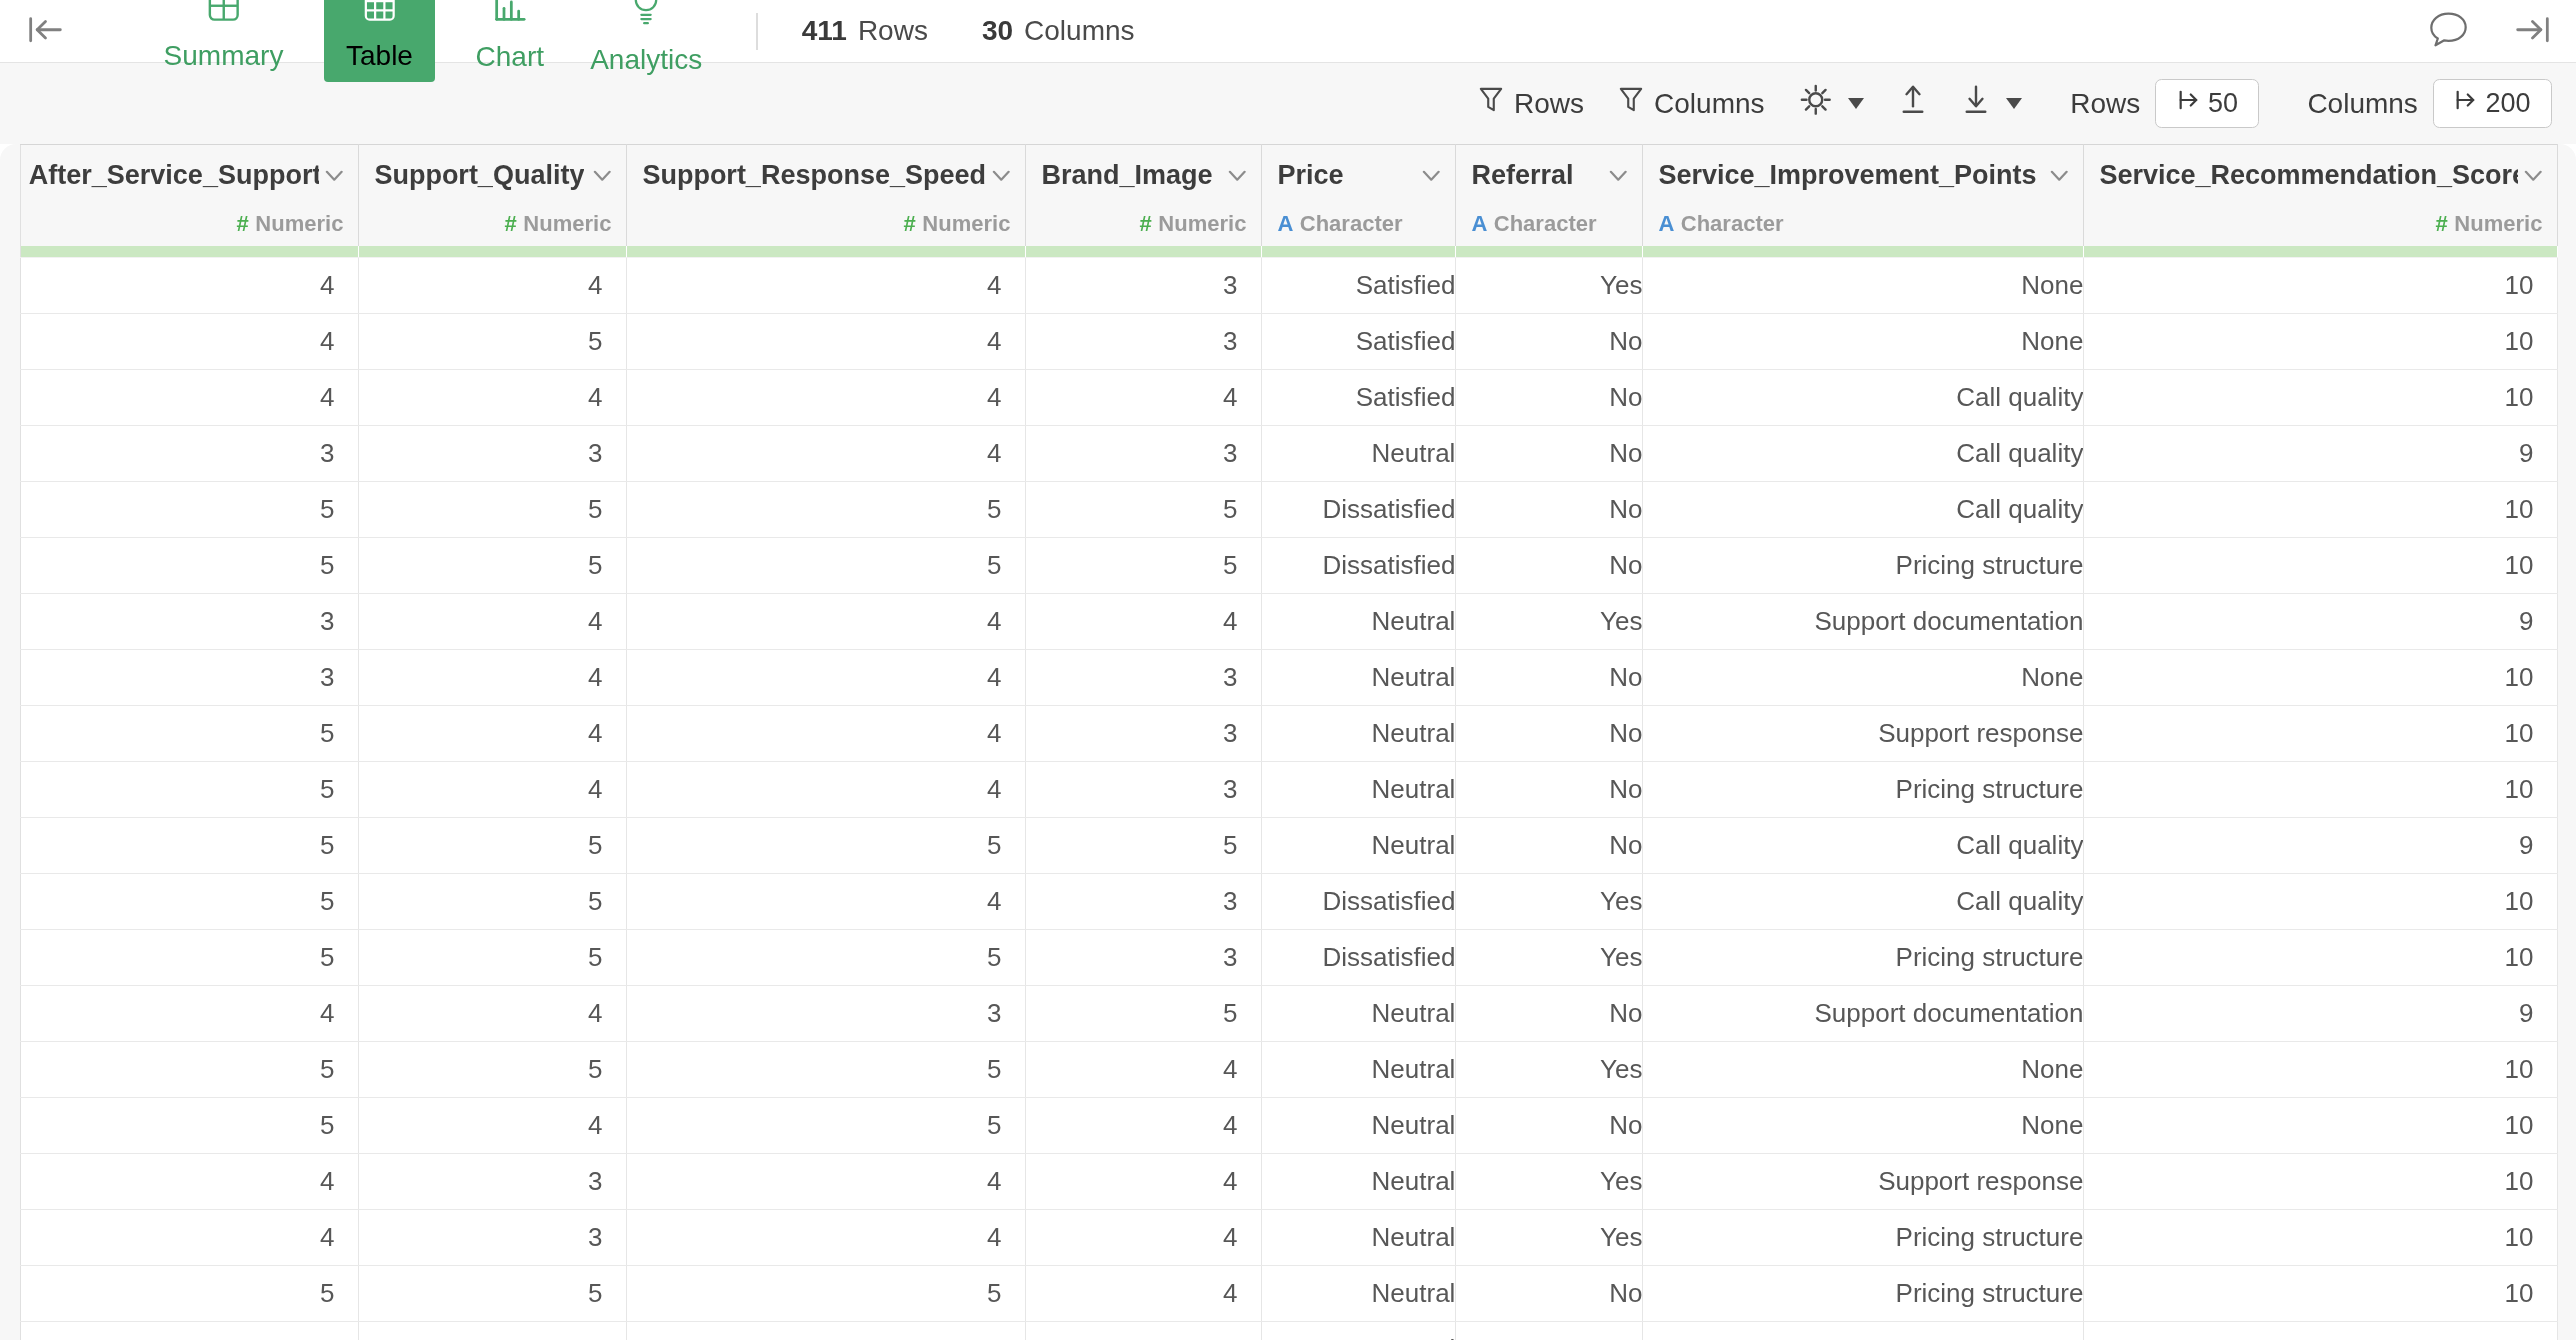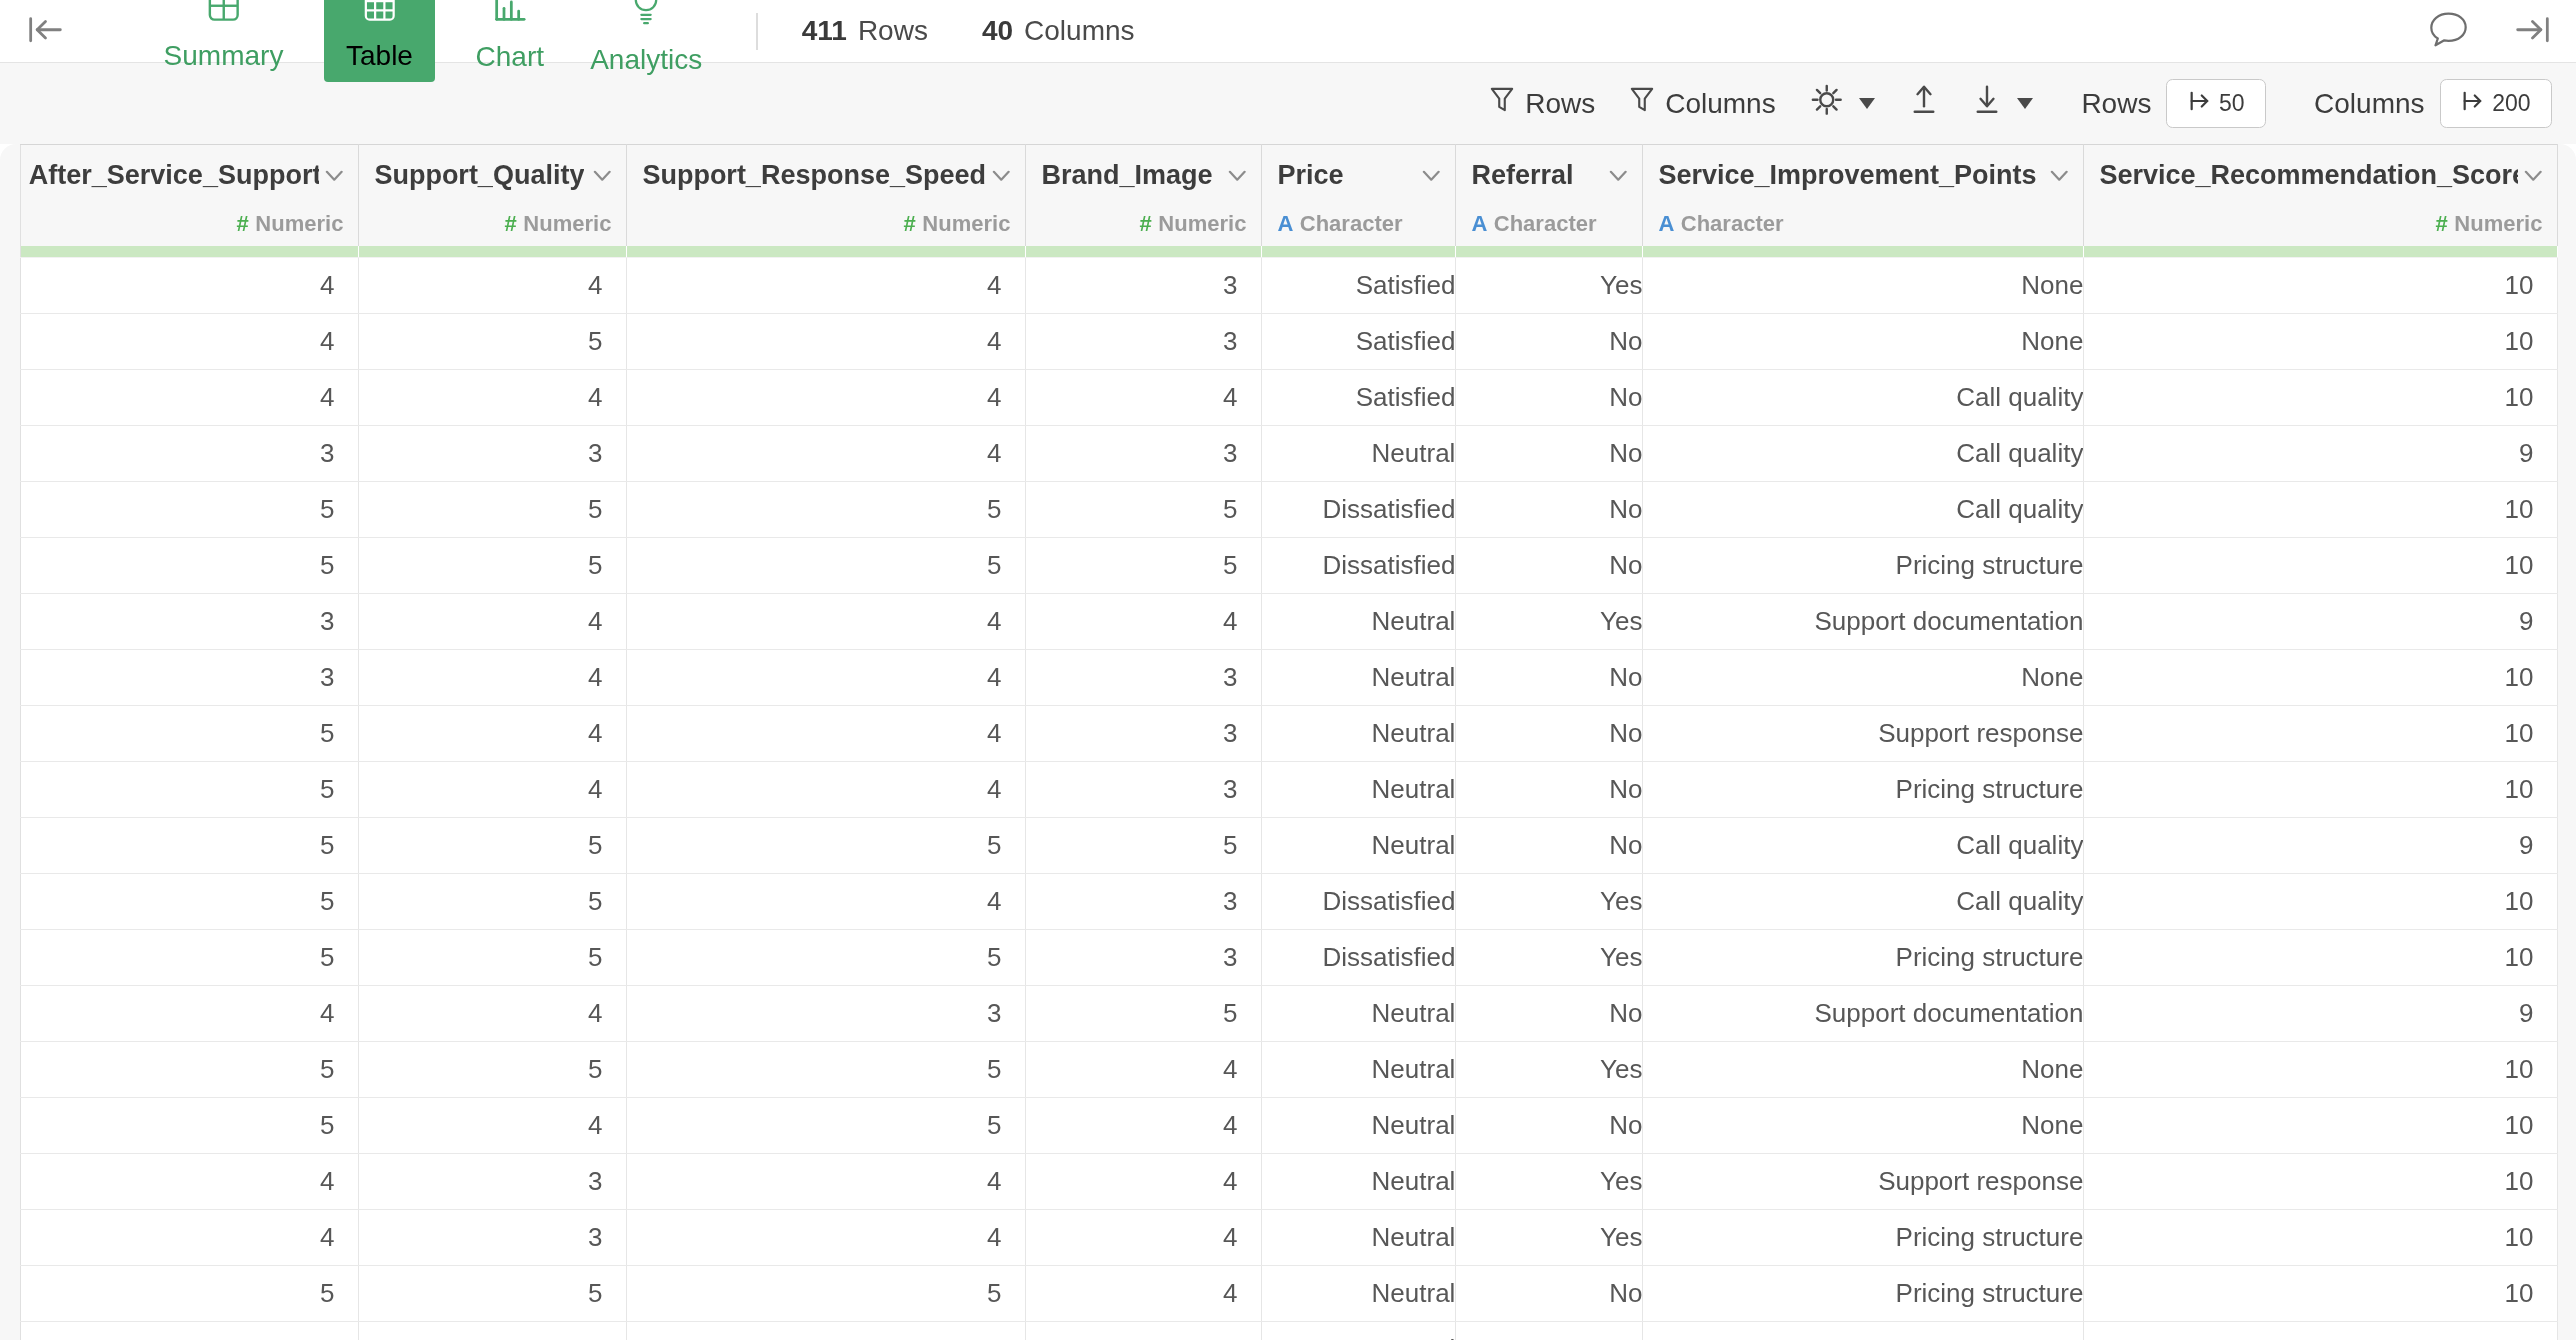--- a/index.html
+++ b/index.html
@@ -30,21 +30,21 @@
   .ai-pill { display: flex; align-items: center; gap: 13px; border: 2.3px solid #48a86d;
     border-radius: 30px; padding: 9.3px 28px; color: #3f9e62; font-size: 28px;
     background: #fdfdfd; cursor: pointer; margin-right: 39px; white-space: nowrap; }
   .tool-item { display: flex; align-items: center; gap: 11px; font-size: 28px;
     color: #3c3c3c; cursor: pointer; white-space: nowrap; }
   .tool-item + .tool-item { margin-left: 35px; }
   .caret-down { width: 0; height: 0; border-left: 8.3px solid transparent;
     border-right: 8.3px solid transparent; border-top: 11px solid #4a4a4a; margin-left: 5.6px; }
   .limit-label { font-size: 28px; color: #3c3c3c; margin-left: 48px; margin-right: 15px; }
   .limit-box { display: flex; align-items: center; gap: 9.3px; background: #ffffff;
-    border: 1.9px solid #c9c9c9; border-radius: 6.5px; padding: 7.4px 20.4px; font-size: 23px;
+    border: 1.9px solid #c9c9c9; border-radius: 6.5px; padding: 7.4px 20.4px; font-size: 27px;
     color: #3c3c3c; cursor: text; }
 
   
   .table-area { height: 1308px; background: #f7f7f7; padding-left: 20.4px; overflow: hidden; border-radius: 16px; }
   table { border-collapse: collapse; table-layout: fixed; width: 2537px; background: #ffffff;
     border-left: 1.9px solid #e0e0e0; border-right: 1.9px solid #e0e0e0; border-top: 1.9px solid #d6d6d6; }
   th { background: #f7f7f7; border-right: 1.9px solid #dadada; vertical-align: top;
     padding: 15px 15px 9.3px 15px; height: 80px; cursor: pointer; }
   th.first { padding-left: 7.4px; }
   .hname { display: flex; align-items: center; justify-content: space-between; gap: 5.6px; }
@@ -128,21 +128,21 @@
     <span class="tlabel">Analytics</span>
   </span>
 
   <span class="tb-sep"></span>
 
   <span class="stat-group">
     <b>411</b>
     <span>Rows</span>
   </span>
   <span class="stat-group">
-    <b>40</b>
+    <b>30</b>
     <span>Columns</span>
   </span>
 
   <span class="spacer"></span>
 
   <span class="icon-btn comment-btn">
     <span>
       <svg width="43" height="39" viewBox="0 0 46 42" fill="none" stroke="#6e6e6e" stroke-width="2.4" stroke-linejoin="round">
         <path d="M23 4C12 4 4.5 10.8 4.5 19c0 4.8 2.7 9 7 11.7L9 38l9-5.2c1.6.3 3.3.5 5 .5 11 0 18.5-6.8 18.5-14.8S34 4 23 4z"></path>
       </svg>

